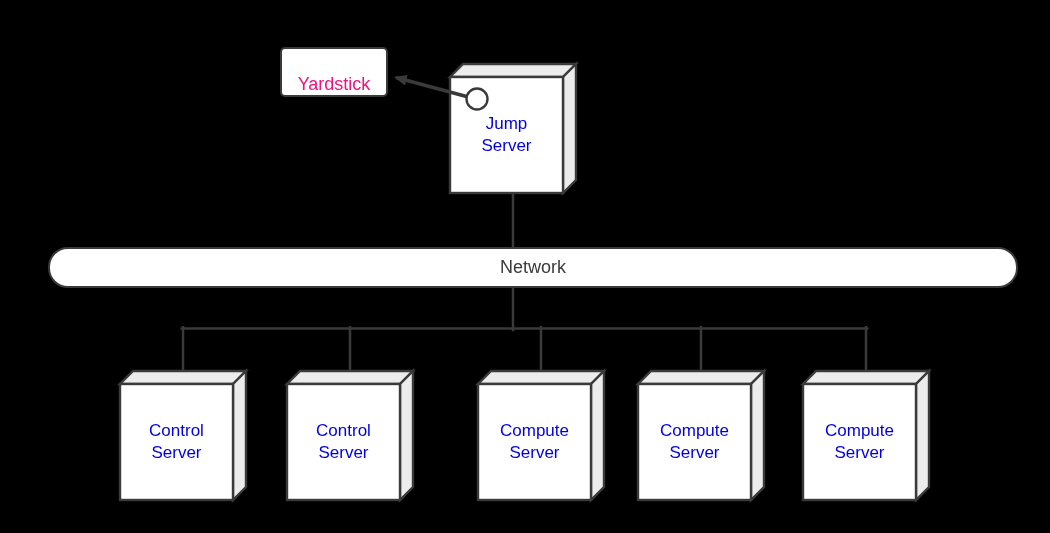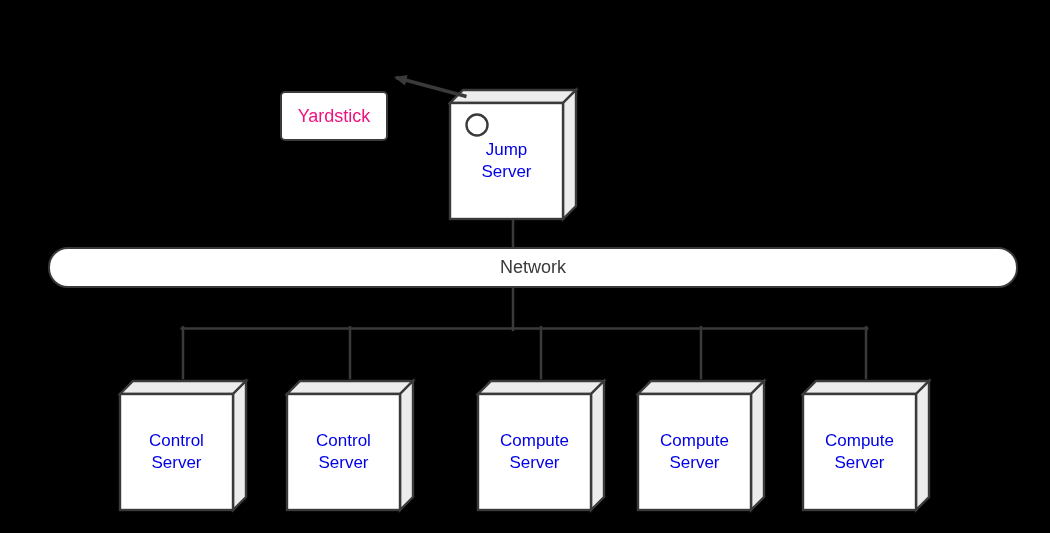--- a/index.html
+++ b/index.html
@@ -38,35 +38,33 @@
     position: absolute;
     left: 280px;
     top: 47px;
     width: 108px;
     height: 50px;
     box-sizing: border-box;
     background: #ffffff;
     border: 2.3px solid #3a3a3a;
     border-radius: 5px;
     display: flex;
-    align-items: center;
+    align-items: flex-end;
     justify-content: center;
     z-index: 2;
-    margin-top: 44px;
   }
   .note-label {
     color: #ef127f;
     font-size: 18px;
   }
   .node {
     position: absolute;
     width: 144px;
     height: 129px;
     z-index: 2;
-    margin-top: 26px;
   }
   .node svg {
     position: absolute;
     left: 0;
     top: 0;
     overflow: visible;
   }
   .face-stroke {
     stroke: #3a3a3a;
     stroke-width: 2.4;
@@ -85,21 +83,21 @@
     align-items: center;
     justify-content: center;
     text-align: center;
     padding: 0 11px;
     box-sizing: border-box;
     color: #0000e6;
     font-size: 17px;
     line-height: 22px;
   }
   .node-jump { left: 450px; top: 64px; }
-  .srv { top: 355px; }
+  .srv { top: 371px; }
   .srv1 { left: 120px; }
   .srv2 { left: 287px; }
   .srv3 { left: 478px; }
   .srv4 { left: 638px; }
   .srv5 { left: 803px; }
   .pill {
     position: absolute;
     left: 48px;
     top: 247px;
     width: 970px;

